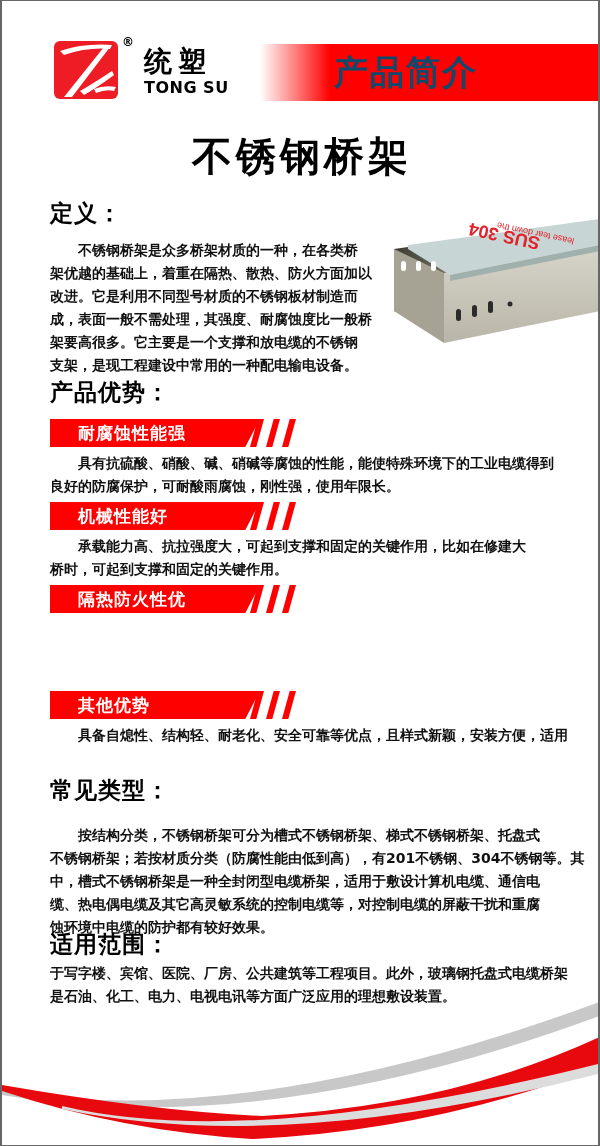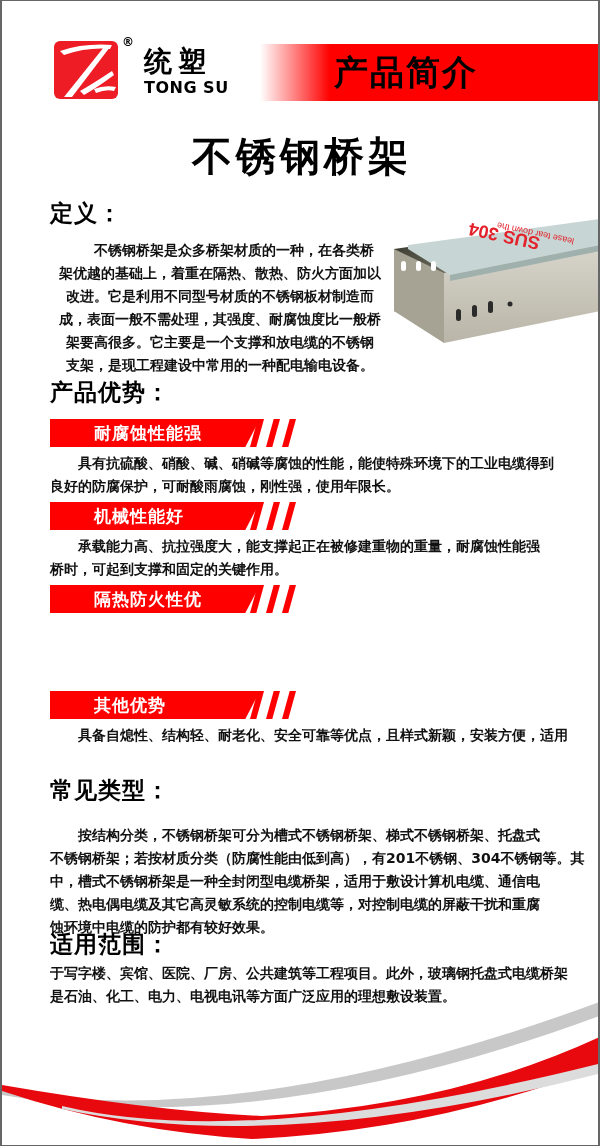--- a/index.html
+++ b/index.html
@@ -7,32 +7,32 @@
   body { font-family: "DejaVu Sans", "Liberation Sans", sans-serif; color: #000; position: relative; }
   .page { position: absolute; left: 0; top: 0; width: 600px; height: 1146px; border: 1px solid #666; border-left-width: 2px; border-right-width: 2px; border-top-width: 1px; background: #fff; overflow: hidden; }
 
   
   .logo { position: absolute; left: 52px; top: 40px; width: 66px; width: 66px; height: 60px; }
   .reg { position: absolute; left: 120px; top: 34px; font-size: 12px; font-weight: bold; }
   .brand-cn { position: absolute; left: 142px; top: 45px; font-size: 28px; font-weight: bold; letter-spacing: 6px; line-height: 32px; }
   .brand-en { position: absolute; left: 142px; top: 78px; font-size: 16px; font-weight: bold; letter-spacing: 0.5px; line-height: 18px; }
   .header-band { position: absolute; left: 258px; top: 43px; width: 340px; height: 57px;
     background: linear-gradient(to right, rgba(255,0,0,0) 0px, #ff0000 70px, #ff0000 100%); }
-  .header-title { position: absolute; left: 332px; top: 50px; color: #000000; font-size: 34px; font-weight: bold; letter-spacing: 2px; line-height: 42px; }
+  .header-title { position: absolute; left: 332px; top: 50px; color: #0c4a6e; font-size: 34px; font-weight: bold; letter-spacing: 2px; line-height: 42px; }
 
   .main-title { position: absolute; left: 0; width: 600px; top: 130px; text-align: center; font-size: 40px; font-weight: bold; letter-spacing: 4px; line-height: 50px; }
 
   .sec-title { position: absolute; left: 48px; font-size: 23px; font-weight: bold; line-height: 30px; letter-spacing: 1px; }
   .para { position: absolute; left: 48px; font-size: 14px; line-height: 23px; font-weight: bold; color: #111; }
   .para .indent { display: inline-block; width: 28px; }
 
   .tag { position: absolute; left: 48px; width: 230px; height: 28px; }
   .tag-bar { position: absolute; left: 0; top: 0; height: 28px; width: 210px; background: #ff0000;
     clip-path: polygon(0 0, 100% 0, 93% 100%, 0 100%); }
-  .tag-label { position: absolute; left: 44px; top: 0; line-height: 28px; color: #fff; font-size: 17px; font-weight: bold; letter-spacing: 1px; }
+  .tag-label { position: absolute; left: 28px; top: 0; line-height: 28px; color: #fff; font-size: 17px; font-weight: bold; letter-spacing: 1px; }
   .stripe { position: absolute; top: 0; width: 14px; height: 28px; background: #ff0000; clip-path: polygon(55% 0, 100% 0, 45% 100%, 0 100%); }
 
   .product-img { position: absolute; left: 386px; top: 200px; width: 212px; height: 160px; }
 
   .swoosh { position: absolute; left: 0; top: 990px; width: 600px; height: 156px; }
 </style>
 </head>
 <body>
 
 <div class="page">
@@ -47,21 +47,21 @@
   <div class="reg">®</div>
   <div class="brand-cn">统塑</div>
   <div class="brand-en">TONG SU</div>
 
   <div class="header-band"></div>
   <div class="header-title">产品简介</div>
 
   <div class="main-title">不锈钢桥架</div>
 
   <div class="sec-title" style="top:197px;">定义：</div>
-  <div class="para" style="top:238px; width:340px;text-align:center;">
+  <div class="para" style="top:238px; width:340px;">
     <div><span class="indent"></span><span>不锈钢桥架是众多桥架材质的一种，在各类桥</span></div>
     <div>架优越的基础上，着重在隔热、散热、防火方面加以</div>
     <div>改进。它是利用不同型号材质的不锈钢板材制造而</div>
     <div>成，表面一般不需处理，其强度、耐腐蚀度比一般桥</div>
     <div>架要高很多。它主要是一个支撑和放电缆的不锈钢</div>
     <div>支架，是现工程建设中常用的一种配电输电设备。</div>
   </div>
 
   <svg class="product-img" viewBox="0 0 212 160">
     <defs>
@@ -110,21 +110,21 @@
   </div>
 
   <div class="tag" style="top:501px;text-align:center;">
     <div class="tag-bar"></div>
     <div class="stripe" style="left:200px;"></div>
     <div class="stripe" style="left:216px;"></div>
     <div class="stripe" style="left:232px;"></div>
     <div class="tag-label">机械性能好</div>
   </div>
   <div class="para" style="top:534px;">
-    <div><span class="indent"></span><span>承载能力高、抗拉强度大，能支撑起正在被修建重物的重量，耐腐蚀性能强</span></div>
+    <div><span class="indent"></span><span>承载能力高、抗拉强度大，可起到支撑和固定的关键作用，比如在修建大</span></div>
     <div>桥时，可起到支撑和固定的关键作用。</div>
   </div>
 
   <div class="tag" style="top:584px;">
     <div class="tag-bar"></div>
     <div class="stripe" style="left:200px;"></div>
     <div class="stripe" style="left:216px;"></div>
     <div class="stripe" style="left:232px;"></div>
     <div class="tag-label">隔热防火性优</div>
   </div>

